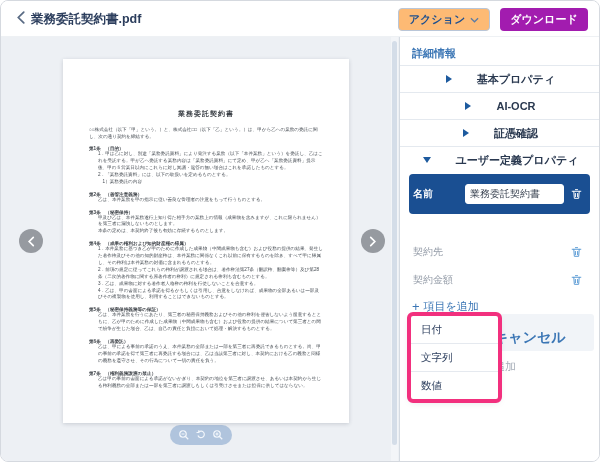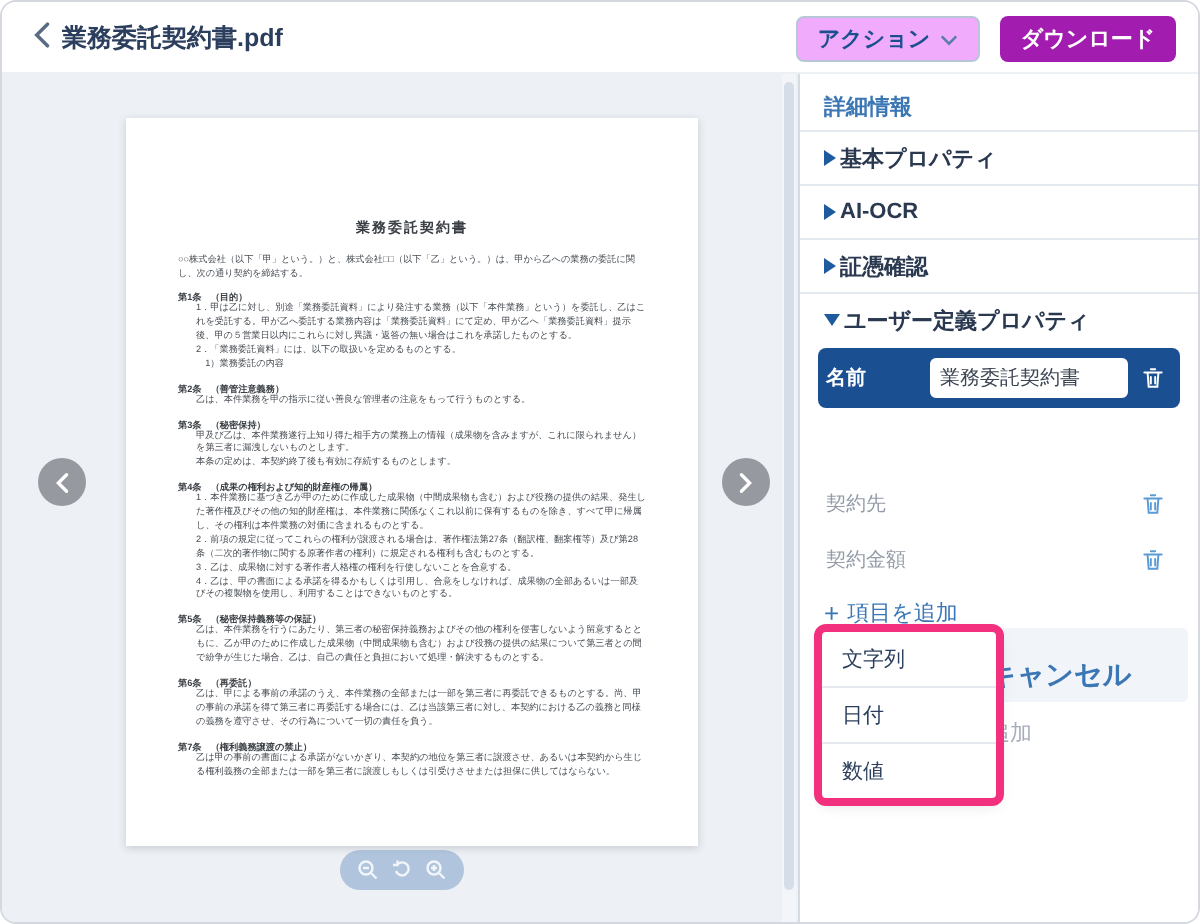--- a/index.html
+++ b/index.html
@@ -2,21 +2,21 @@
 <html><head>
 <meta charset="utf-8">
 <style>
   html,body{margin:0;padding:0;background:#fff;font-family:"Liberation Sans",sans-serif;}
   .app{position:relative;width:600px;height:462px;background:#fff;border:1px solid #d5d9df;border-radius:8px;overflow:hidden;box-sizing:border-box;}
 
   
   .topbar{position:absolute;left:0;top:0;width:100%;height:36px;background:#fff;border-bottom:1px solid #eef1f4;box-sizing:border-box;}
   .back-btn{position:absolute;left:10px;top:9px;width:18px;height:18px;background:none;border:none;cursor:pointer;padding:0;}
   .file-title{position:absolute;left:30px;top:10px;font-size:12.5px;font-weight:600;color:#2c3e5d;}
-  .btn-action{position:absolute;left:397px;top:7px;width:92px;height:23px;background:#f0abfc;border:1px solid #b9c6d8;border-radius:4px;font-size:11px;font-weight:700;color:#1d4f8f;cursor:pointer;display:flex;align-items:center;justify-content:center;gap:5px;font-family:inherit;}
+  .btn-action{position:absolute;left:397px;top:7px;width:92px;height:23px;background:#fdba74;border:1px solid #b9c6d8;border-radius:4px;font-size:11px;font-weight:700;color:#1d4f8f;cursor:pointer;display:flex;align-items:center;justify-content:center;gap:5px;font-family:inherit;}
   .btn-download{position:absolute;left:499px;top:7px;width:88px;height:23px;background:#a21caf;border:none;border-radius:4px;font-size:11px;font-weight:700;color:#fff;cursor:pointer;font-family:inherit;}
 
   
   .preview{position:absolute;left:0;top:36px;width:398px;height:425px;background:#edf0f4;overflow:hidden;}
   .page{position:absolute;left:62px;top:22px;width:286px;height:364px;background:#fff;box-shadow:0 1px 4px rgba(30,40,60,.18);box-sizing:border-box;padding:50px 26px 0 26px;overflow:hidden;}
   .doc-title{text-align:center;font-size:7px;font-weight:700;color:#3a3f45;letter-spacing:1px;}
   .doc-intro{margin-top:7px;font-size:4.6px;line-height:1.55;color:#454b52;}
   .doc-sec{margin-top:6px;}
   .doc-h{font-size:4.6px;font-weight:700;color:#3a3f45;}
   .doc-l{margin-left:9px;font-size:4.6px;line-height:1.5;color:#454b52;}
@@ -28,28 +28,28 @@
   .zoom-pill{position:absolute;left:169px;top:388px;width:62px;height:20px;border-radius:10px;background:rgba(93,135,188,.42);display:flex;align-items:center;justify-content:space-around;padding:0 5px;box-sizing:border-box;}
   .pill-btn{background:none;border:none;padding:0;width:13px;height:13px;cursor:pointer;display:flex;align-items:center;justify-content:center;}
 
   .scroll-track{position:absolute;left:390px;top:0px;width:7px;height:425px;background:#f3f5f8;}
   .scroll-thumb{position:absolute;left:1px;top:4px;width:5px;height:404px;background:#d4dde8;border-radius:3px;}
 
   
   .sidebar{position:absolute;left:398px;top:36px;width:202px;height:425px;background:#fff;border-left:1px solid #d5dbe2;box-sizing:border-box;}
   .sb-title{position:absolute;left:12px;top:9px;font-size:11px;font-weight:600;color:#3b76b5;}
   .sb-sections{position:absolute;left:0;top:28px;width:100%;}
-  .sb-row{height:26px;display:flex;align-items:center;gap:2px;padding:0 12px;border-top:1px solid #e4e9ef;cursor:pointer;}
+  .sb-row{height:26px;display:flex;align-items:center;gap:25px;padding:0 12px;border-top:1px solid #e4e9ef;cursor:pointer;justify-content:center;}
   .sb-row-label{font-size:11px;font-weight:600;color:#2a3950;}
   .tri-r{width:0;height:0;border-left:6px solid #1d5a9e;border-top:4px solid transparent;border-bottom:4px solid transparent;}
   .tri-d{width:0;height:0;border-top:6px solid #1d5a9e;border-left:4px solid transparent;border-right:4px solid transparent;}
 
   .prop-row{position:absolute;left:9px;width:181px;display:flex;align-items:center;box-sizing:border-box;}
   .prop-row .prop-label{font-size:10px;color:#949ca8;width:56px;padding-left:4px;box-sizing:border-box;}
-  .row-selected{background:#1a4f92;border-radius:4px;height:30px;}
+  .row-selected{background:#1a4f92;border-radius:4px;height:40px;}
   .row-selected .prop-label{color:#fff;font-weight:600;}
   .prop-input{display:flex;align-items:center;background:#fff;border:1px solid #cdd5df;border-radius:3px;height:20px;width:99px;box-sizing:border-box;padding:0 4px;gap:2px;}
   .row-selected .prop-input{border-color:#fff;}
   .prop-input input{border:none;outline:none;flex:1;min-width:0;font-size:10px;color:#3c4553;font-family:inherit;background:transparent;padding:0;}
   .trash-btn{background:none;border:none;cursor:pointer;padding:0;width:14px;height:15px;margin-left:auto;margin-right:7px;color:#5b9bd5;}
   .row-selected .trash-btn{color:#fff;}
   .row-1{top:137px;} .row-2{top:175px;height:24px;} .row-3{top:203px;height:24px;} .row-4{top:231px;height:24px;}
 
   .add-item{position:absolute;left:12px;top:262px;background:none;border:none;padding:0;cursor:pointer;font-size:11px;color:#3b76b5;display:flex;align-items:center;gap:4px;font-family:inherit;}
   .plus-glyph{font-size:13px;line-height:1;color:#3b76b5;}
@@ -220,21 +220,21 @@
     <button class="add-item">
       <span class="plus-glyph">+</span>
       <span>項目を追加</span>
     </button>
 
     <div class="behind-panel"></div>
     <button class="cancel-link">キャンセル</button>
     <button class="add-link">追加</button>
 
     <div class="type-dropdown">
+      <div class="dd-item">日付</div>
       <div class="dd-item">文字列</div>
-      <div class="dd-item">日付</div>
       <div class="dd-item">数値</div>
     </div>
 
     <div class="pink-box"></div>
   </aside>
 
 </div>
 
 </body></html>

